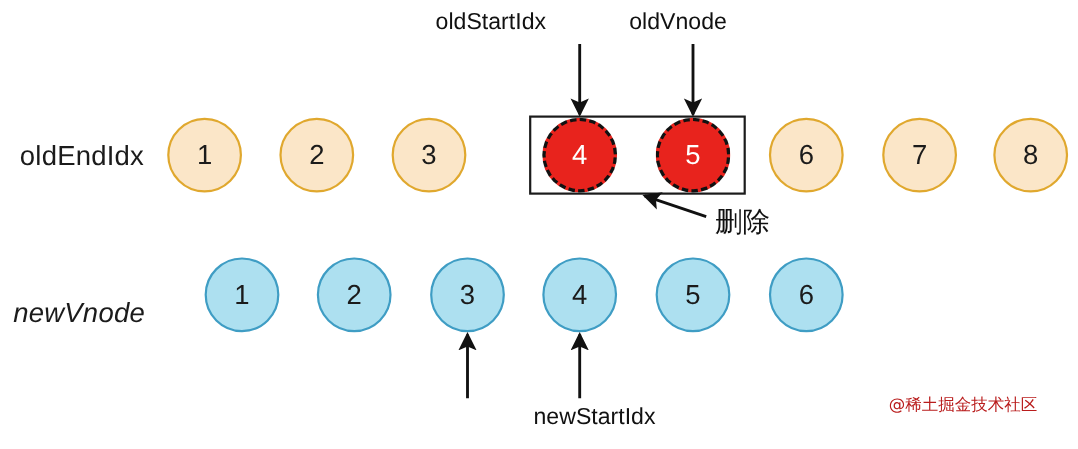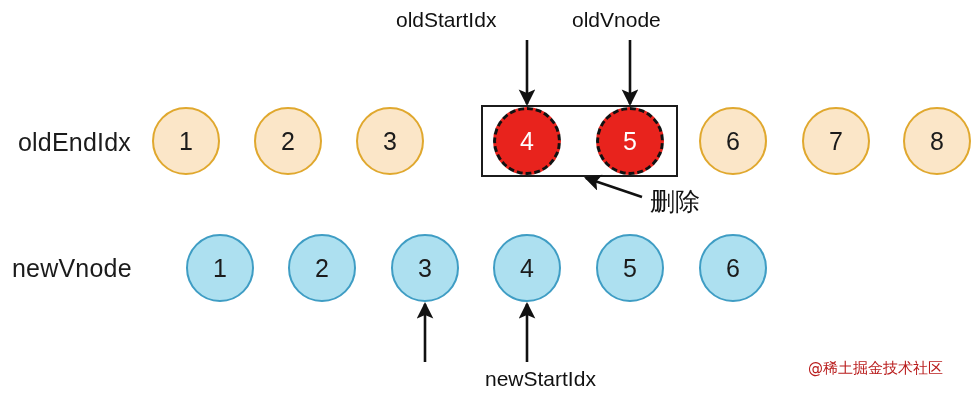--- a/index.html
+++ b/index.html
@@ -85,21 +85,21 @@
   }
 </style>
 </head>
 <body>
 
 <div id="canvas">
 
   <div class="sel-box" id="selection-box" style="left: 481px; top: 105px; width: 197px; height: 72px;"></div>
 
   <div class="row-label" id="old-row-label" style="left:18px; top:128px;">oldEndIdx</div>
-  <div class="row-label" id="new-row-label" style="left:12px; top:254px;">newVnode</div>
+  <div class="row-label" id="new-row-label" style="left:12px; top:271px;font-style:italic;">newVnode</div>
 
   <div id="nodes-layer">
       <div class="node old" style="left: 152px; top: 107px;">
         <span>1</span>
       </div>
       <div class="node old" style="left: 254px; top: 107px;">
         <span>2</span>
       </div>
       <div class="node old" style="left: 356px; top: 107px;">
         <span>3</span>

